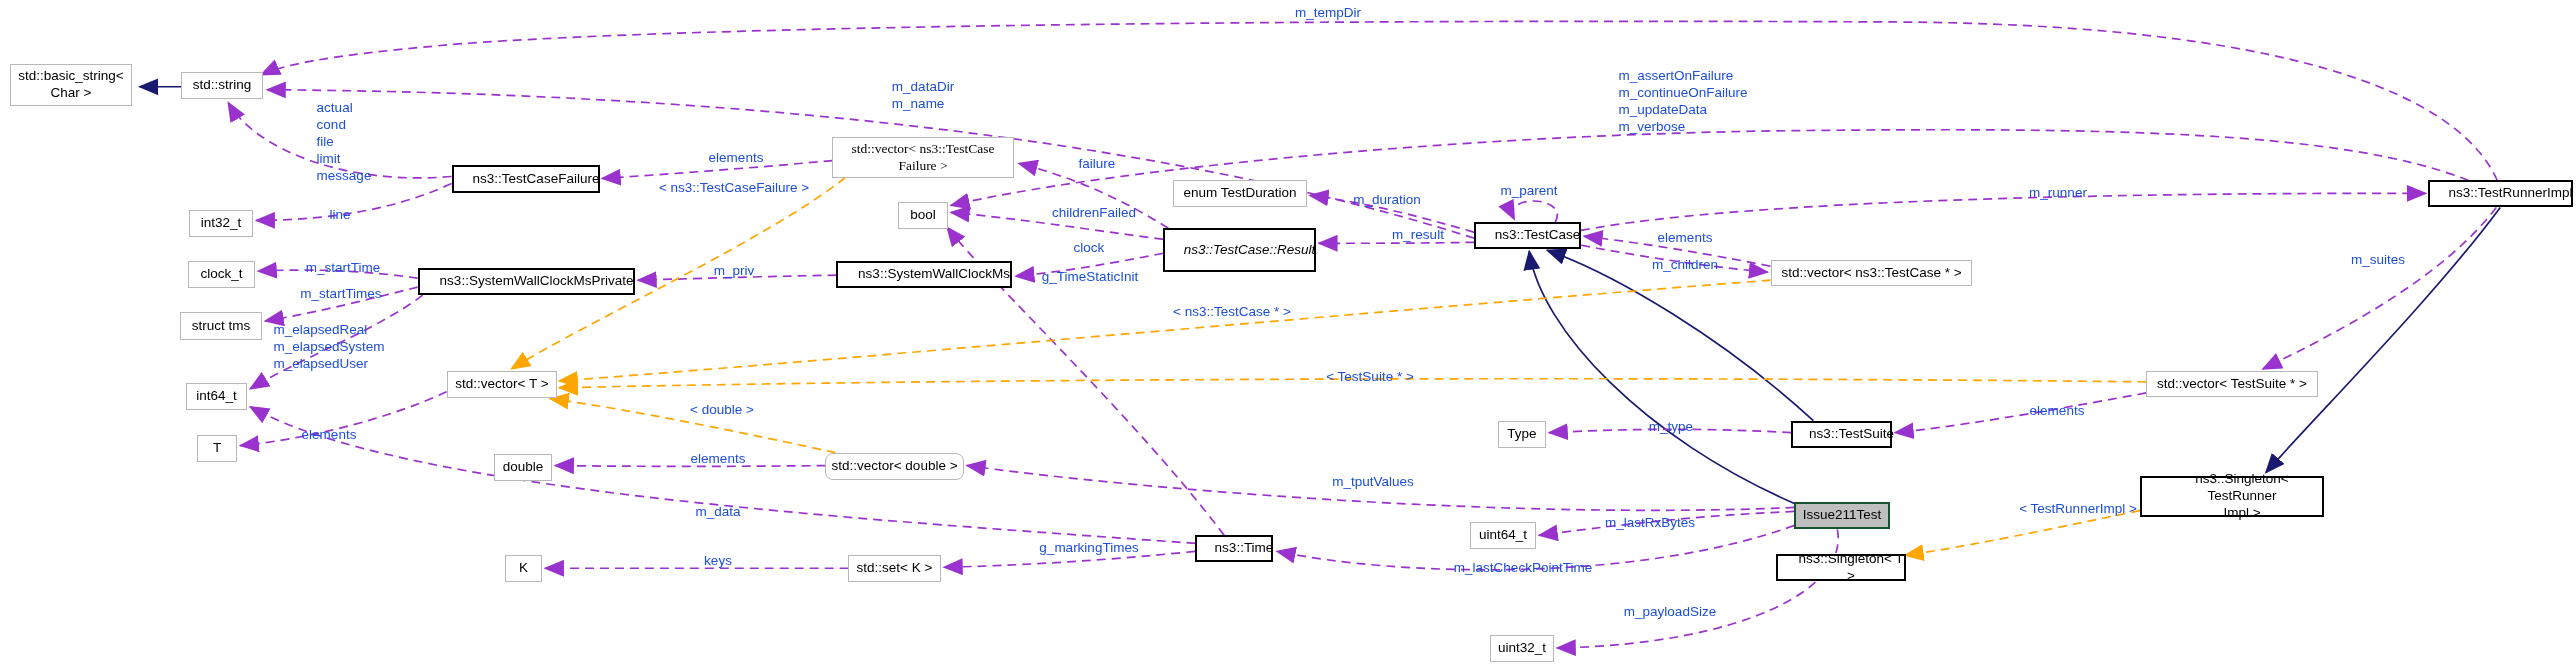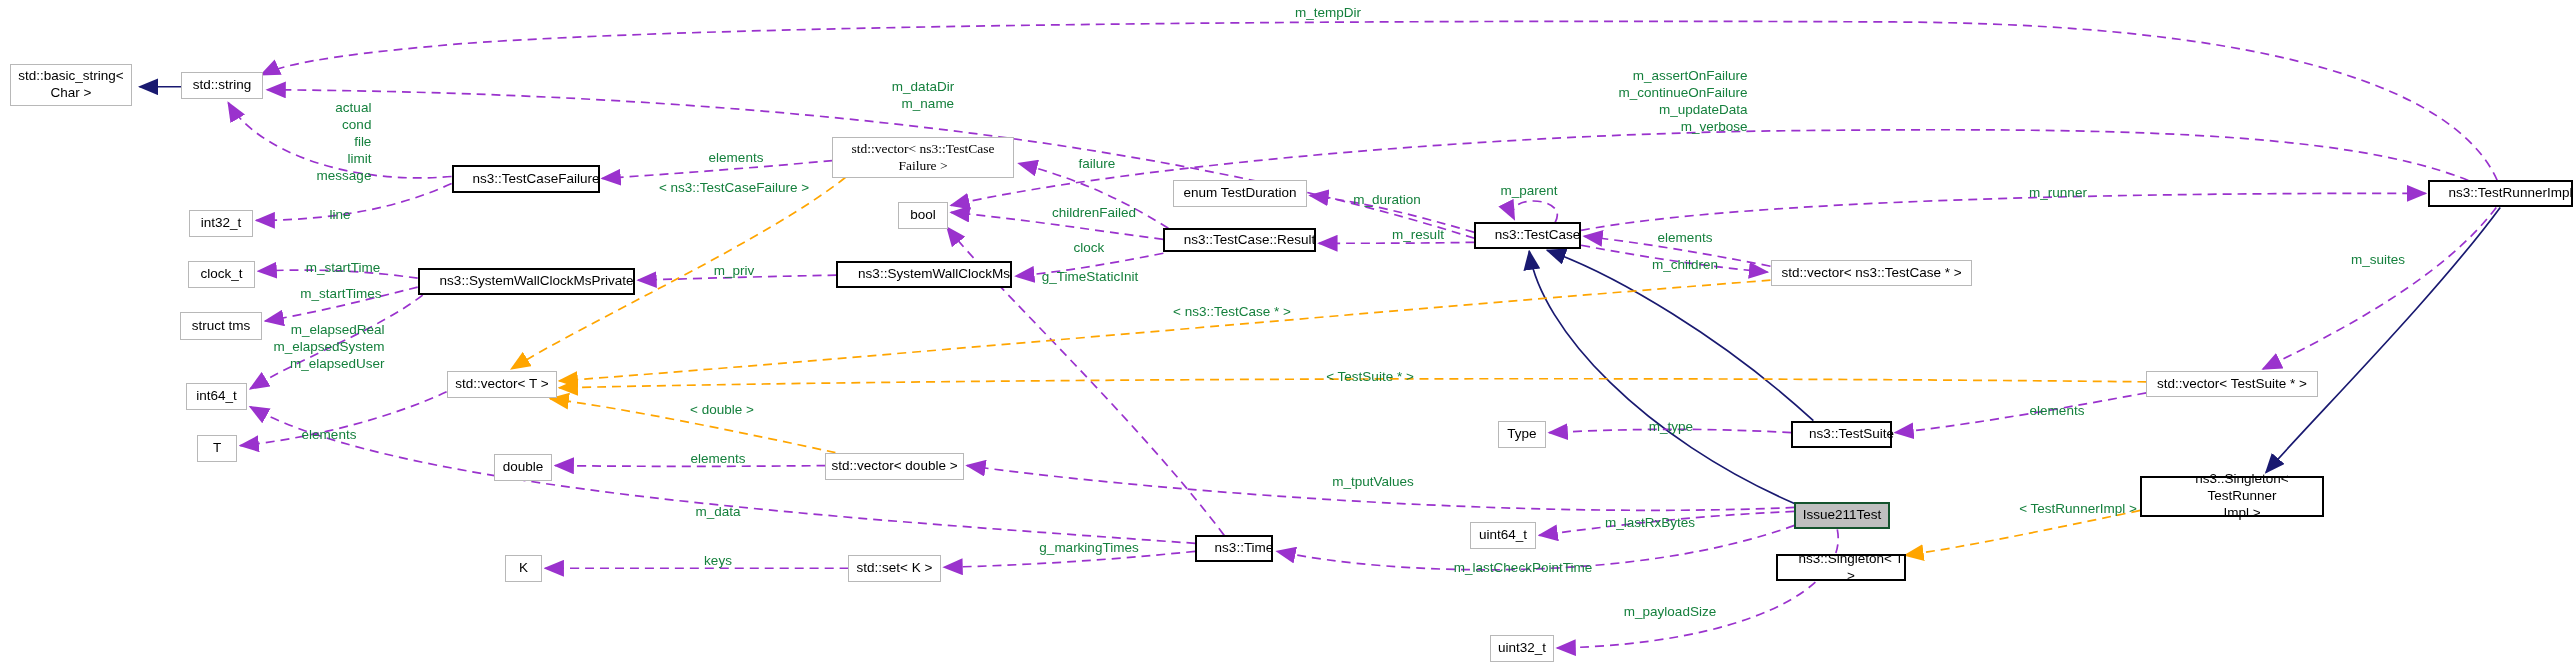--- a/index.html
+++ b/index.html
@@ -8,22 +8,22 @@
   #edges-svg{position:absolute;left:0;top:0;width:2576px;height:667px;}
   .edge{fill:none;stroke-width:1.7px;}
   .edge.usage{stroke:#9a32cd;stroke-dasharray:9 6;}
   .edge.template{stroke:#ffa500;stroke-dasharray:9 6;}
   .edge.inherit{stroke:#191970;}
   .node{position:absolute;display:flex;align-items:center;justify-content:center;
         text-align:center;background:#fff;border:1px solid #b8b8b8;color:#000;
         font-size:13.5px;line-height:1.25;white-space:pre-line;box-sizing:border-box;cursor:pointer;}
   .node.bold{border:2px solid #000;padding-left:20px;}
   .node.focus{border:2px solid #14532d;background:#bfbfbf;}
-  .edge-label{position:absolute;transform:translate(-50%,-50%);text-align:right;
-        font-size:13.5px;line-height:1.26;color:#15803d;white-space:pre-line;pointer-events:none;}
+  .edge-label{position:absolute;transform:translate(-50%,-50%);text-align:left;
+        font-size:13.5px;line-height:1.26;color:#1d4ed8;white-space:pre-line;pointer-events:none;}
 </style>
 </head>
 <body>
 
 <div id="canvas">
   <svg id="edges-svg" viewBox="0 0 2584 669" xmlns="http://www.w3.org/2000/svg">
     <defs>
       <marker id="arrow-usage" viewBox="0 0 12 10" refX="11" refY="5" markerWidth="12" markerHeight="10" orient="auto">
         <path d="M0,0 L12,5 L0,10 z" fill="#9a32cd"></path>
       </marker>
@@ -83,39 +83,39 @@
       <div class="node plain" style="left: 189px; top: 210px; width: 64px; height: 27px;">int32_t</div>
       <div class="node bold" style="left: 452px; top: 165px; width: 148px; height: 28px;">ns3::TestCaseFailure</div>
       <div class="node plain" style="left: 188px; top: 261px; width: 67px; height: 27px;">clock_t</div>
       <div class="node plain" style="left: 180px; top: 312px; width: 82px; height: 28px;">struct tms</div>
       <div class="node bold" style="left: 418px; top: 268px; width: 217px; height: 27px;">ns3::SystemWallClockMsPrivate</div>
       <div class="node bold" style="left: 836px; top: 261px; width: 176px; height: 27px;">ns3::SystemWallClockMs</div>
       <div class="node plain" style="left: 832px; top: 137px; width: 182px; height: 41px; font-family: Liberation Serif, serif;">std::vector&lt; ns3::TestCase
 Failure &gt;</div>
       <div class="node plain" style="left: 898px; top: 202px; width: 50px; height: 27px;">bool</div>
       <div class="node plain" style="left: 1173px; top: 180px; width: 134px; height: 27px;">enum TestDuration</div>
-      <div class="node bold" style="left: 1163px; top: 228px; width: 153px; height: 24px;">ns3::TestCase::Result</div>
+      <div class="node bold" style="left: 1163px; top: 228px; width: 153px; height: 44px; font-style: italic;">ns3::TestCase::Result</div>
       <div class="node bold" style="left: 1474px; top: 222px; width: 107px; height: 27px;">ns3::TestCase</div>
       <div class="node plain" style="left: 1771px; top: 260px; width: 201px; height: 26px;">std::vector&lt; ns3::TestCase * &gt;</div>
       <div class="node bold" style="left: 2428px; top: 180px; width: 145px; height: 27px;">ns3::TestRunnerImpl</div>
       <div class="node plain" style="left: 2146px; top: 371px; width: 172px; height: 26px;">std::vector&lt; TestSuite * &gt;</div>
       <div class="node bold" style="left: 2140px; top: 476px; width: 184px; height: 41px;">ns3::Singleton&lt; TestRunner
 Impl &gt;</div>
       <div class="node plain" style="left: 1498px; top: 421px; width: 48px; height: 27px;">Type</div>
       <div class="node bold" style="left: 1791px; top: 421px; width: 101px; height: 27px;">ns3::TestSuite</div>
       <div class="node focus" style="left: 1794px; top: 502px; width: 96px; height: 27px;">Issue211Test</div>
       <div class="node plain" style="left: 1470px; top: 522px; width: 66px; height: 27px;">uint64_t</div>
       <div class="node bold" style="left: 1195px; top: 535px; width: 78px; height: 27px;">ns3::Time</div>
       <div class="node plain" style="left: 1490px; top: 635px; width: 64px; height: 27px;">uint32_t</div>
       <div class="node bold" style="left: 1776px; top: 554px; width: 130px; height: 27px;">ns3::Singleton&lt; T &gt;</div>
       <div class="node plain" style="left: 186px; top: 383px; width: 61px; height: 27px;">int64_t</div>
       <div class="node plain" style="left: 197px; top: 435px; width: 40px; height: 27px;">T</div>
       <div class="node plain" style="left: 447px; top: 371px; width: 110px; height: 27px;">std::vector&lt; T &gt;</div>
       <div class="node plain" style="left: 494px; top: 454px; width: 58px; height: 27px;">double</div>
-      <div class="node plain" style="left: 825px; top: 453px; width: 139px; height: 27px;">std::vector&lt; double &gt;</div>
+      <div class="node plain" style="left: 825px; top: 453px; width: 139px; height: 27px; border-radius: 8px;">std::vector&lt; double &gt;</div>
       <div class="node plain" style="left: 505px; top: 555px; width: 37px; height: 27px;">K</div>
       <div class="node plain" style="left: 848px; top: 555px; width: 93px; height: 27px;">std::set&lt; K &gt;</div>
       <div class="edge-label" style="left: 1328px; top: 12px;">m_tempDir</div>
       <div class="edge-label" style="left: 923px; top: 95px;">m_dataDir
 m_name</div>
       <div class="edge-label" style="left: 344px; top: 141px;">actual
 cond
 file
 limit
 message</div>

